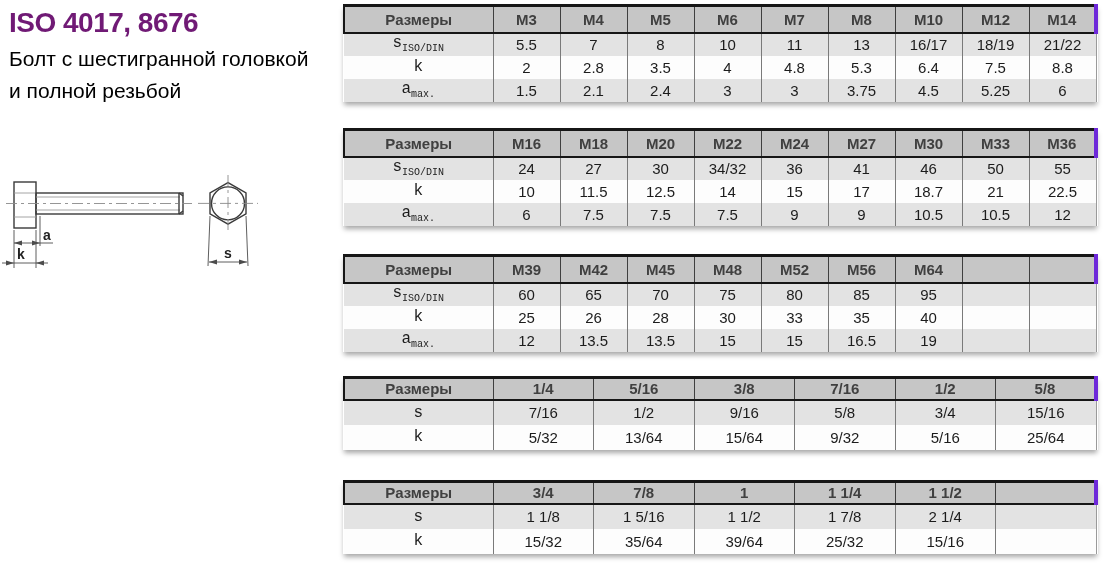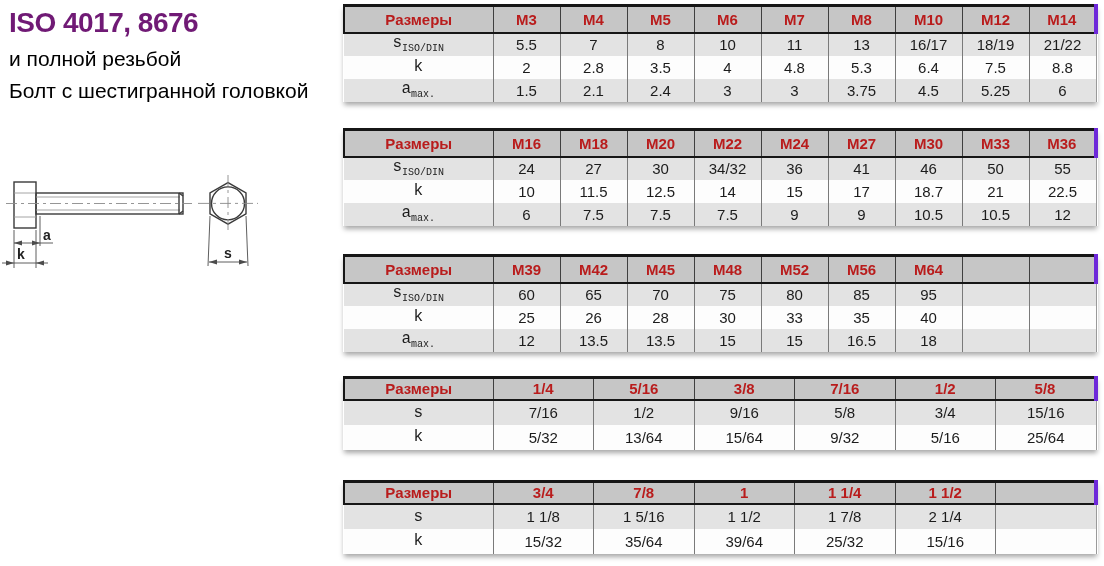--- a/index.html
+++ b/index.html
@@ -15,21 +15,21 @@
   .drawing { position:absolute; left:0; top:150px; width:300px; height:170px; }
 
   
   .tbl-wrap { position:absolute; left:343px; width:755px; }
   .tw0 { top:4px; }  .tw1 { top:128px; }  .tw2 { top:254px; }
   .tw3 { top:376px; } .tw4 { top:480px; }
 
   table.dim-table { width:755px; border-collapse:collapse; table-layout:fixed;
                     box-shadow:0 4px 5px -1px rgba(0,0,0,0.35); }
   .dim-table th {
-    background:#c6c6c6; font-weight:bold; font-size:15px; color:#b91c1c;
+    background:#c6c6c6; font-weight:bold; font-size:15px; color:#404040;
     border-top:3px solid #161616; border-bottom:2px solid #161616;
     text-align:center; vertical-align:middle;
   }
   .metric .dim-table th { height:27px; }
   .inch   .dim-table th { height:22px; }
   .dim-table th + th { border-left:1px solid #3f3f3f; }
   .dim-table th:first-child { border-left:2px solid #161616; }
   .dim-table th:last-child  { border-right:4px solid #6d28d9;text-align:center; }
 
   .dim-table td {
@@ -50,22 +50,22 @@
   .center  { stroke:#8a8a8a; stroke-width:0.9; fill:none; stroke-dasharray:11 4 3 4; }
   .dim     { stroke:#4c4c4c; stroke-width:0.9; fill:none; }
   .arr     { fill:#4c4c4c; stroke:none; }
   .dimtext { font-family:"Liberation Sans",sans-serif; font-size:14px; font-weight:bold; fill:#222; }
 </style>
 </head>
 <body>
 
 <div class="titleblock">
   <div class="std">ISO 4017, 8676</div>
+  <div class="desc">Болт с шестигранной головкой</div>
   <div class="desc">и полной резьбой</div>
-  <div class="desc">Болт с шестигранной головкой</div>
 </div>
 
 <div class="drawing">
   <svg width="300" height="170" viewBox="0 0 300 170">
 
     <g>
       <rect class="outline" x="14" y="32" width="22" height="46"></rect>
       <line class="thin" x1="14" y1="43" x2="36" y2="43"></line>
       <line class="thin" x1="14" y1="67" x2="36" y2="67"></line>
 
@@ -304,21 +304,21 @@
             <td></td>
           </tr>
           <tr class="r2">
             <td class="rowlabel"><span>a</span><sub>max.</sub></td>
             <td>12</td>
             <td>13.5</td>
             <td>13.5</td>
             <td>15</td>
             <td>15</td>
             <td>16.5</td>
-            <td>18</td>
+            <td>19</td>
             <td></td>
             <td></td>
           </tr>
         </tbody>
       </table>
     </div>
     <div class="tbl-wrap tw3 inch">
       <table class="dim-table">
         <colgroup>
           <col style="width: 149px;">

